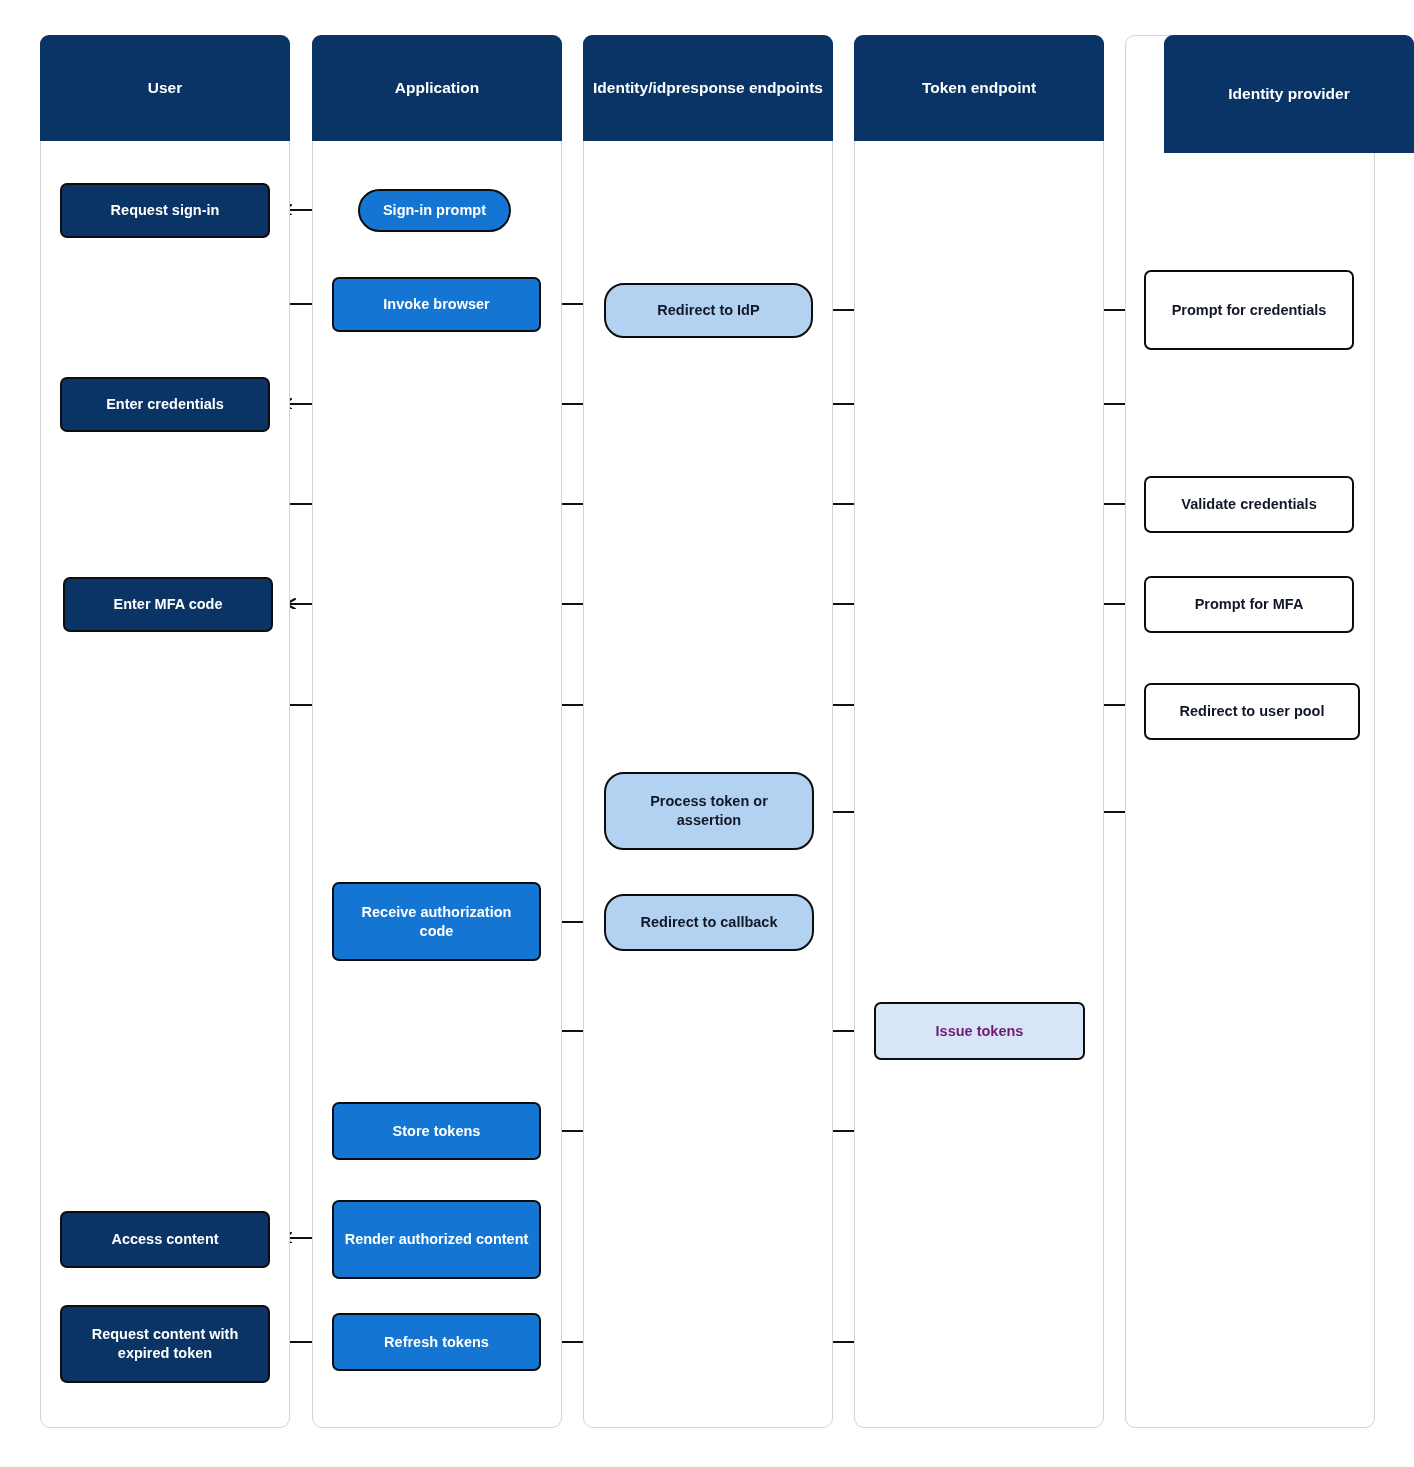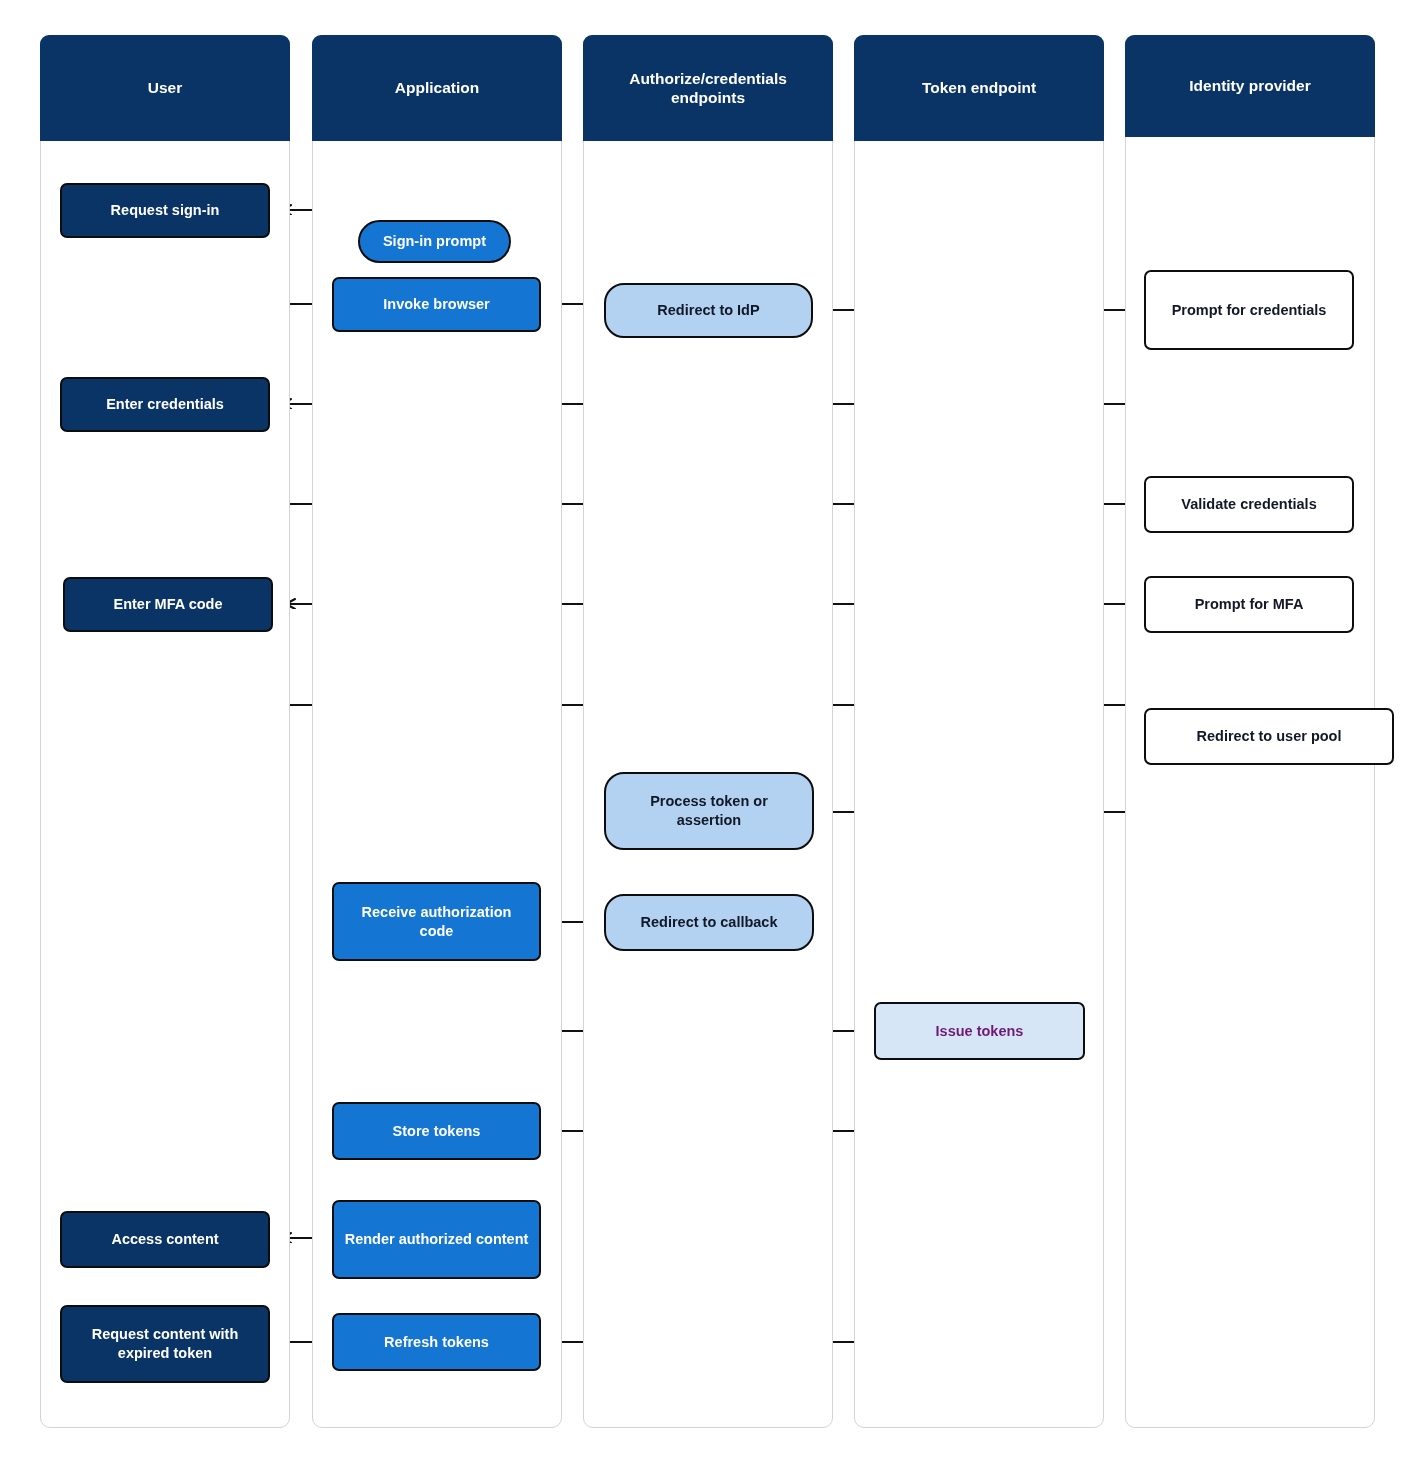--- a/index.html
+++ b/index.html
@@ -8,21 +8,21 @@
   #svg{position:absolute;left:0;top:0;width:1414px;height:1467px;}
   .lane{position:absolute;background:#ffffff;border:1px solid #d4d4d4;border-radius:10px;box-sizing:border-box;}
   .lane-head{position:absolute;background:#0a3465;border-radius:9px 9px 0 0;box-sizing:border-box;
              display:flex;align-items:center;justify-content:center;text-align:center;
              color:#ffffff;font-weight:bold;font-size:15.5px;line-height:1.25;padding:4px 8px;}
   .node{position:absolute;box-sizing:border-box;display:flex;align-items:center;justify-content:center;
         text-align:center;font-weight:bold;font-size:14.5px;line-height:1.3;padding:3px 10px;
         border:2px solid #0d0d0d;border-radius:7px;}
   .n-user{background:#0a3465;color:#ffffff;}
   .n-app{background:#1476d2;color:#ffffff;}
-  .n-app-pill{background:#1476d2;color:#ffffff;border-radius:24px;margin-top:31px;}
+  .n-app-pill{background:#1476d2;color:#ffffff;border-radius:24px;}
   .n-endpoint{background:#b3d1f0;color:#111827;border-radius:20px;}
   .n-endpoint-light{background:#d6e6f7;color:#701a75;}
   .n-idp{background:#ffffff;color:#111827;}
   .conn{fill:none;stroke:#111111;stroke-width:2.1;}
   .dot{fill:#111111;}
 </style>
 </head>
 <body>
 
 <div id="stage">
@@ -141,26 +141,26 @@
   <div class="lane" style="left:854px;top:35px;width:250px;height:1393px;"></div>
   <div class="lane" style="left:1125px;top:35px;width:250px;height:1393px;"></div>
 
   <div class="lane-head" style="left:40px;top:35px;width:250px;height:106px;">
     <span>User</span>
   </div>
   <div class="lane-head" style="left:312px;top:35px;width:250px;height:106px;">
     <span>Application</span>
   </div>
   <div class="lane-head" style="left:583px;top:35px;width:250px;height:106px;">
-    <span>Authorize/credentials endpoints</span>
+    <span>Identity/idpresponse endpoints</span>
   </div>
   <div class="lane-head" style="left:854px;top:35px;width:250px;height:106px;">
     <span>Token endpoint</span>
   </div>
-  <div class="lane-head" style="left:1125px;top:35px;width:250px;height:102px;">
+  <div class="lane-head" style="left:1164px;top:35px;width:250px;height:118px;">
     <span>Identity provider</span>
   </div>
 
   <div class="node n-user" style="left:60px;top:183px;width:210px;height:55px;">Request sign-in</div>
 
   <div class="node n-app-pill" style="left:358px;top:189px;width:153px;height:43px;">Sign-in prompt</div>
 
   <div class="node n-app" style="left:332px;top:277px;width:209px;height:55px;">Invoke browser</div>
 
   <div class="node n-endpoint" style="left:604px;top:283px;width:209px;height:55px;">Redirect to IdP</div>
@@ -168,21 +168,21 @@
   <div class="node n-idp" style="left:1144px;top:270px;width:210px;height:80px;">Prompt for credentials</div>
 
   <div class="node n-user" style="left:60px;top:377px;width:210px;height:55px;">Enter credentials</div>
 
   <div class="node n-idp" style="left:1144px;top:476px;width:210px;height:57px;">Validate credentials</div>
 
   <div class="node n-user" style="left:63px;top:577px;width:210px;height:55px;">Enter MFA code</div>
 
   <div class="node n-idp" style="left:1144px;top:576px;width:210px;height:57px;">Prompt for MFA</div>
 
-  <div class="node n-idp" style="left:1144px;top:708px;width:250px;height:57px;">Redirect to user pool</div>
+  <div class="node n-idp" style="left:1144px;top:683px;width:216px;height:57px;">Redirect to user pool</div>
 
   <div class="node n-endpoint" style="left:604px;top:772px;width:210px;height:78px;">Process token or assertion</div>
 
   <div class="node n-app" style="left:332px;top:882px;width:209px;height:79px;">Receive authorization code</div>
 
   <div class="node n-endpoint" style="left:604px;top:894px;width:210px;height:57px;">Redirect to callback</div>
 
 
   <div class="node n-endpoint-light" style="left:874px;top:1002px;width:211px;height:58px;">Issue tokens</div>
 

